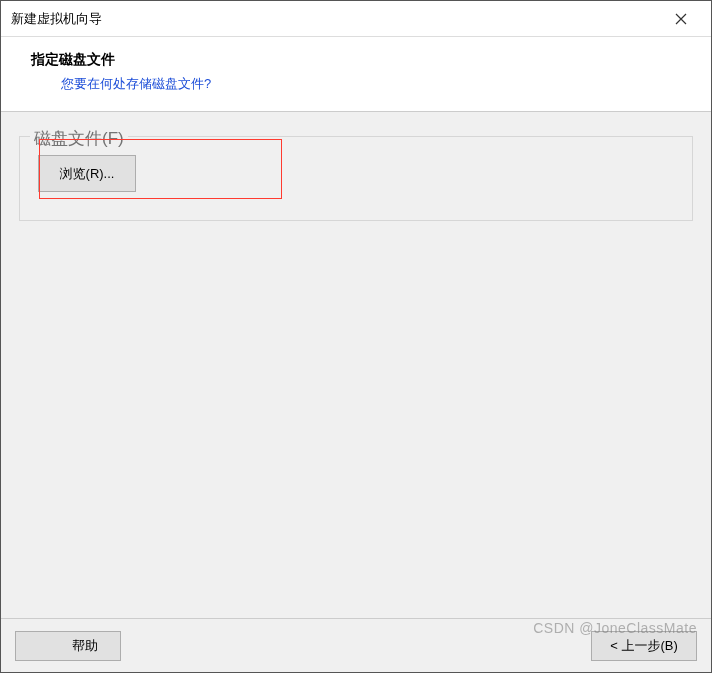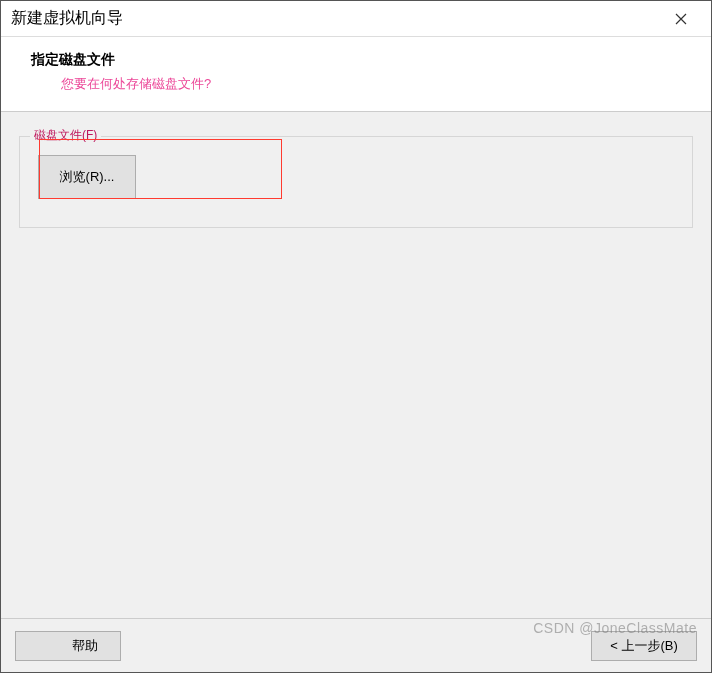--- a/index.html
+++ b/index.html
@@ -24,21 +24,21 @@
     .titlebar {
       height: 36px;
       display: flex;
       align-items: center;
       padding: 0 10px;
       border-bottom: 1px solid #ddd;
       background: #fff;
     }
     .titlebar-title {
       flex: 1;
-      font-size: 16px;
+      font-size: 13px;
       color: #000;
     }
     .close-btn {
       width: 40px;
       height: 30px;
       display: flex;
       align-items: center;
       justify-content: center;
       cursor: pointer;
       font-size: 16px;
@@ -50,21 +50,21 @@
     }
     .header-title {
       font-weight: bold;
       font-size: 14px;
       color: #000;
       margin-bottom: 6px;
       font-family: Liberation Mono, monospace;
     }
     .header-sub {
       font-size: 13px;
-      color: #ec4899;
+      color: #1d4ed8;
       padding-left: 30px;
     }
     .divider {
       height: 1px;
       background: #ccc;
       margin: 0;
     }
     .content {
       flex: 1;
       padding: 16px 18px;
@@ -77,22 +77,22 @@
       padding: 18px 18px 28px 18px;
       position: relative;
       margin-top: 8px;
     }
     .group-legend {
       position: absolute;
       top: -10px;
       left: 10px;
       background: #f0f0f0;
       padding: 0 4px;
-      font-size: 12px;
-      color: #be185d;
+      font-size: 17px;
+      color: #737373;
     }
     .desc {
       font-size: 13px;
       color: #000;
       line-height: 1.8;
       margin-bottom: 20px;
     }
     .desc b { font-weight: bold; }
     .input-row {
       display: flex;
@@ -132,21 +132,21 @@
       top: 4px;
       background: #0078d7;
       color: #fff;
       font-size: 13px;
       padding: 0 1px;
       line-height: 18px;
       pointer-events: none;
     }
     .browse-btn {
       width: 98px;
-      height: 44px;
+      height: 37px;
       background: #e1e1e1;
       border: 1px solid #adadad;
       font-size: 13px;
       font-family: inherit;
       cursor: pointer;
       color: #000;
     }
     .footer {
       height: 54px;
       border-top: 1px solid #ccc;

